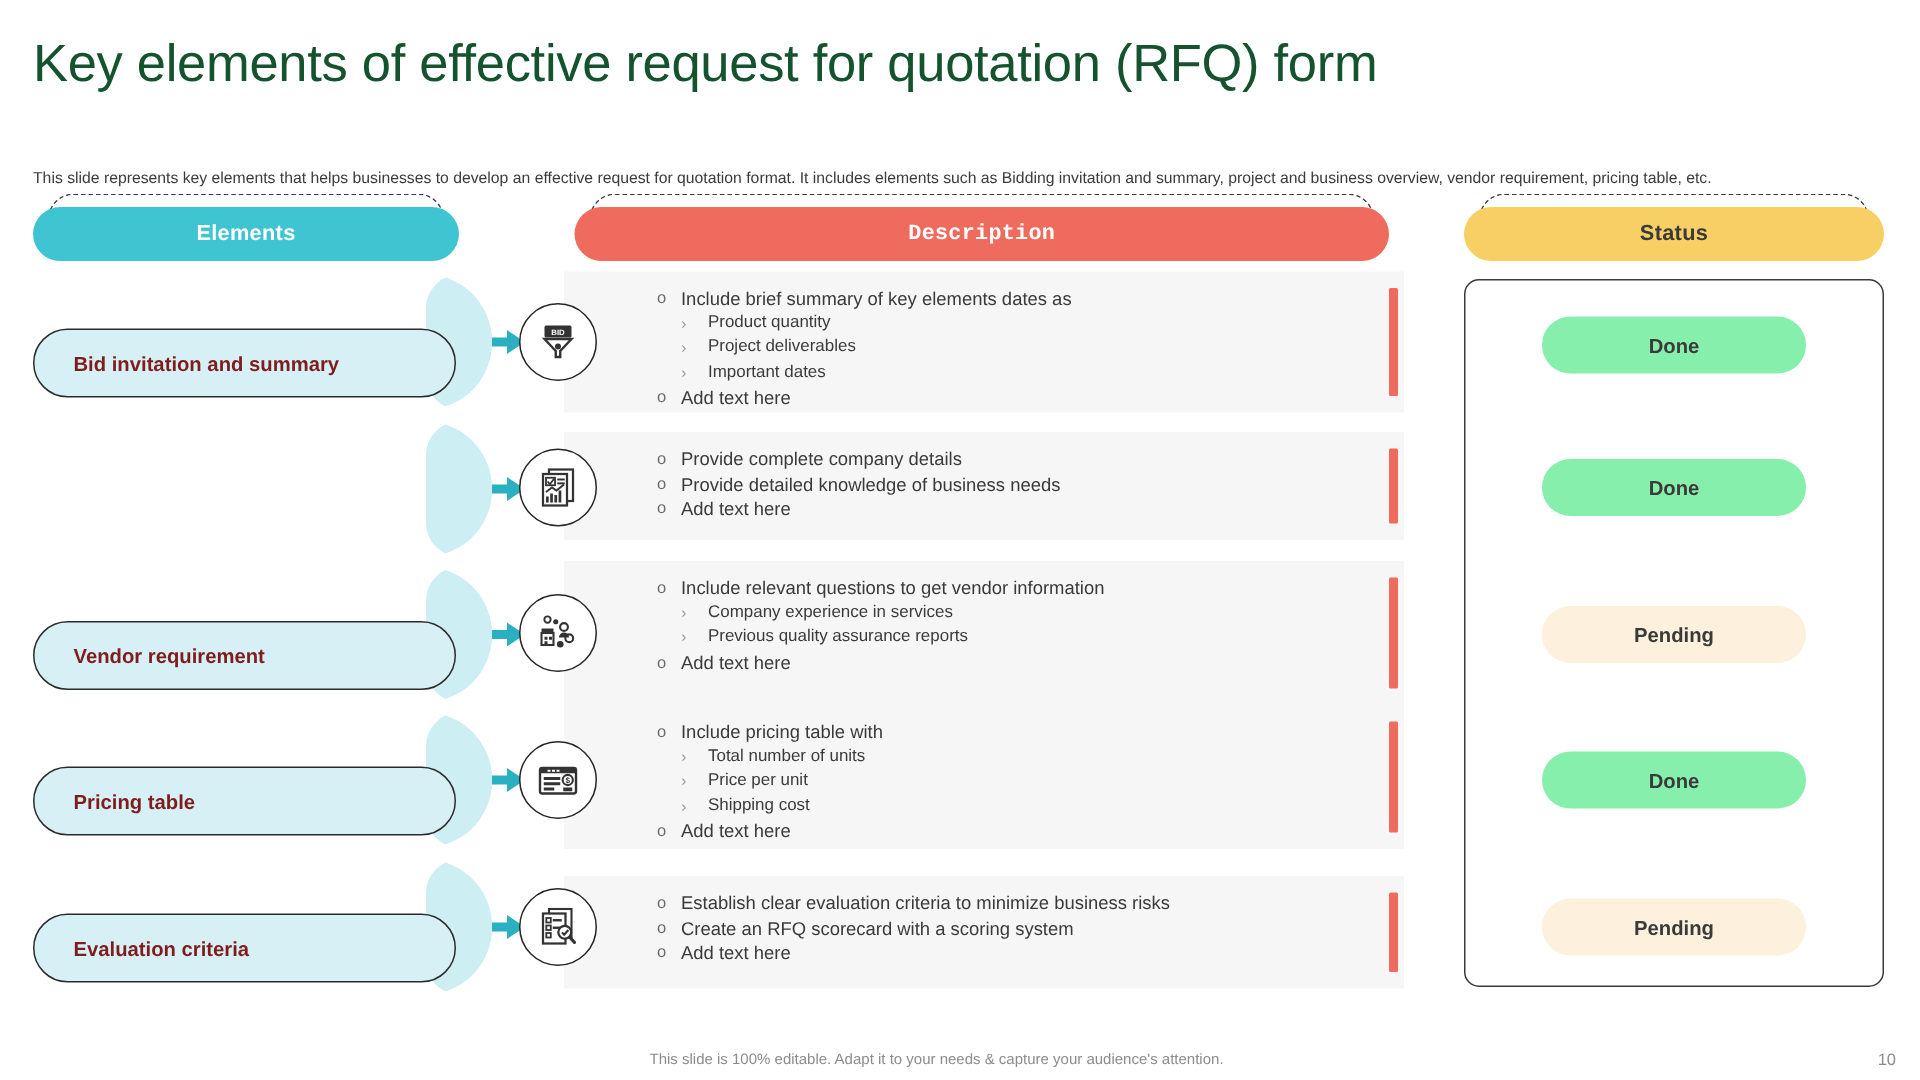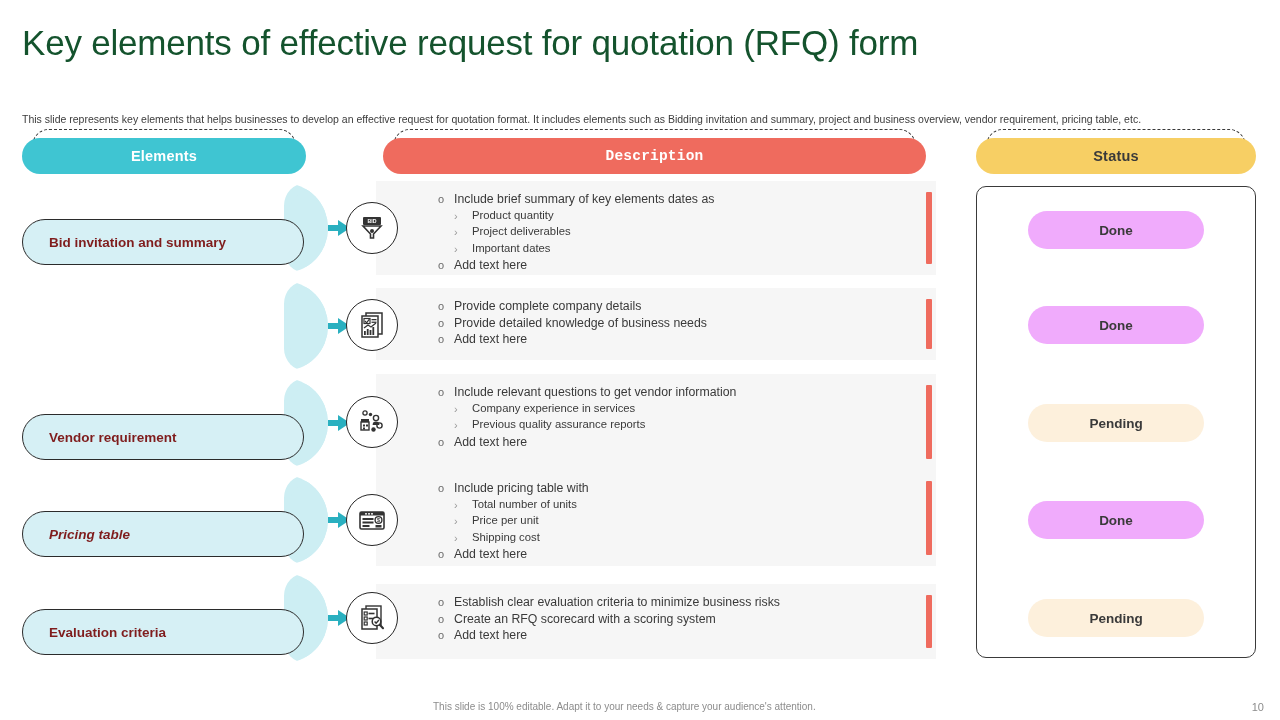--- a/index.html
+++ b/index.html
@@ -223,21 +223,21 @@
     width: 176px;
     height: 38px;
     border-radius: 19px;
     display: flex;
     align-items: center;
     justify-content: center;
     font-size: 13.5px;
     font-weight: bold;
     color: #3a3a3a;
   }
-  .status-done { background: #f0abfc; }
+  .status-done { background: #86efac; }
   .status-pending { background: #fdf0dc; }
 
   
   .footer-note {
     position: absolute;
     left: 433px;
     top: 701px;
     font-size: 10px;
     color: #8c8c8c;
   }
@@ -396,21 +396,21 @@
           <rect x="6" y="17.5" width="2" height="2" fill="#333"></rect>
           <rect x="9" y="17.5" width="2" height="2" fill="#333"></rect>
           <rect x="6" y="20.5" width="2" height="2" fill="#333"></rect>
           <circle cx="19" cy="11" r="2.6" fill="none" stroke="#333" stroke-width="1.4"></circle>
           <path d="M15.6 18 a3.4 3.4 0 0 1 6.8 0 z" fill="#333"></path>
           <circle cx="22.5" cy="18.5" r="2.6" fill="none" stroke="#333" stroke-width="1.4"></circle>
           <circle cx="16.5" cy="22.5" r="2.2" fill="#333"></circle>
         </svg>
       </div>
     </div>
-    <div class="elem-row" style="top: 497px; font-style: italic;">
+    <div class="elem-row" style="top: 497px;">
       <div class="leaf"></div>
       <div class="elem-pill">Pricing table</div>
       <div class="arrow">
         <div class="shaft"></div>
         <div class="head"></div>
       </div>
     </div>
     <div class="desc-row" style="top: 470px;">
       <div class="desc-panel" style="height: 96px;">
         <div>

